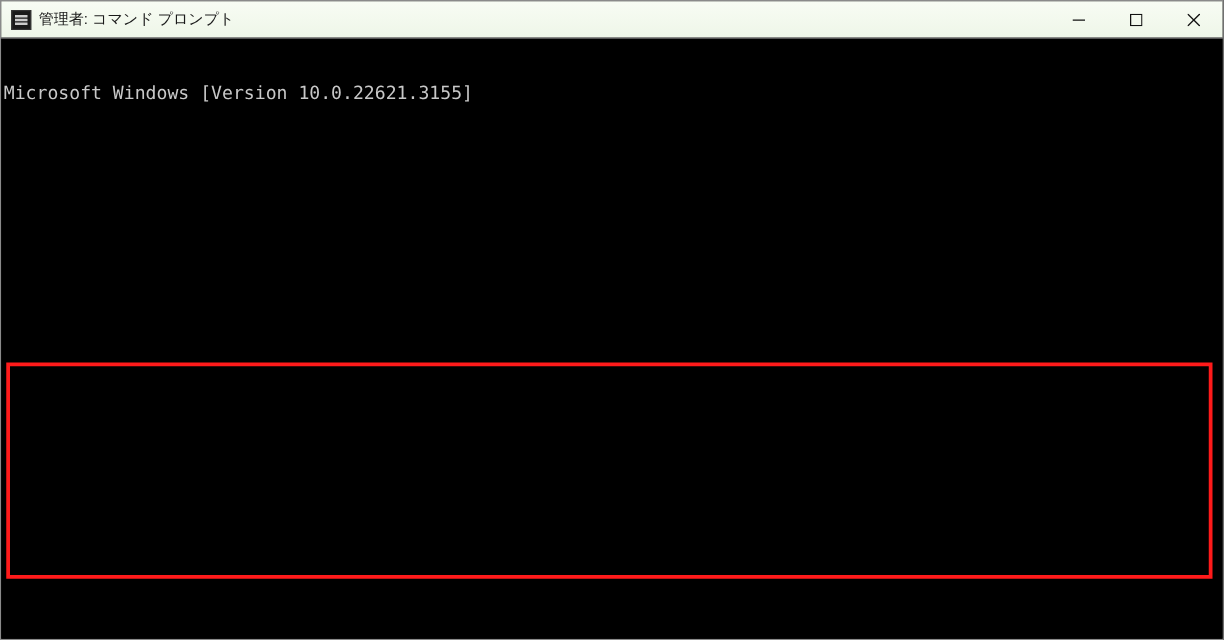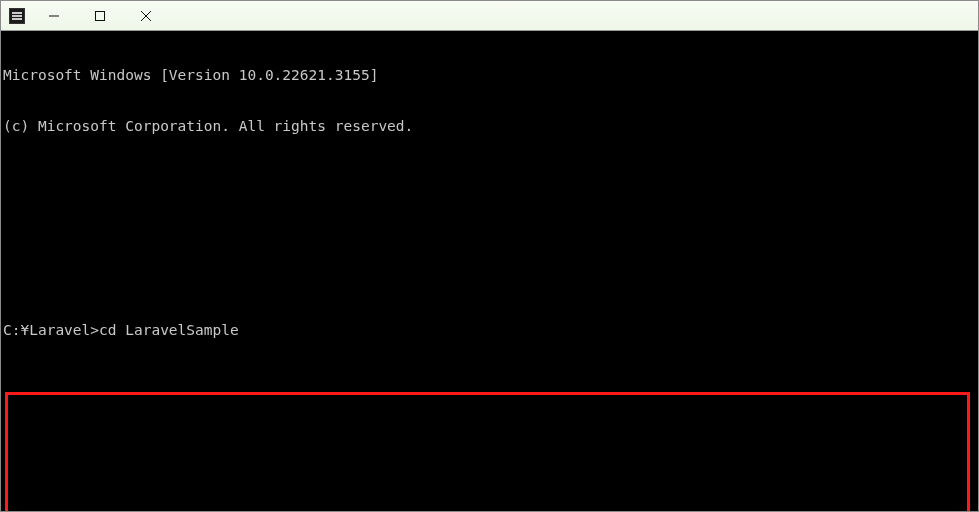--- a/index.html
+++ b/index.html
@@ -66,20 +66,21 @@
     padding: 6px 4px 8px 4px;
   }
 </style>
 </head>
 <body>
 
 <div class="window">
 
   <div class="titlebar">
     <div class="titlebar-icon"></div>
+    <div class="titlebar-text">管理者: コマンド プロンプト</div>
     <div class="window-controls">
       <div class="win-btn">
         <svg width="10" height="10" viewBox="0 0 10 10">
             <line x1="0" y1="5" x2="10" y2="5" stroke="#111" stroke-width="1"></line>
           </svg>
       </div>
       <div class="win-btn">
         <svg width="10" height="10" viewBox="0 0 10 10">
             <rect x="0.5" y="0.5" width="9" height="9" fill="none" stroke="#111" stroke-width="1"></rect>
           </svg>
@@ -88,25 +89,23 @@
         <svg width="10" height="10" viewBox="0 0 10 10">
             <line x1="0" y1="0" x2="10" y2="10" stroke="#111" stroke-width="1"></line>
             <line x1="10" y1="0" x2="0" y2="10" stroke="#111" stroke-width="1"></line>
           </svg>
       </div>
     </div>
   </div>
 
   <div class="terminal">
     <div class="line">Microsoft Windows [Version 10.0.22621.3155]</div>
-    <div class="line">(c) Microsoft Corporation. All rights reserved.</div>
     <div class="line">&nbsp;</div>
     <div class="line">&nbsp;</div>
     <div class="line">&nbsp;</div>
-    <div class="line"><span>C:¥Laravel&gt;</span><span>cd LaravelSample</span></div>
 
     <div class="highlight-box">
       
       
       
       
       
       
       
     </div>

